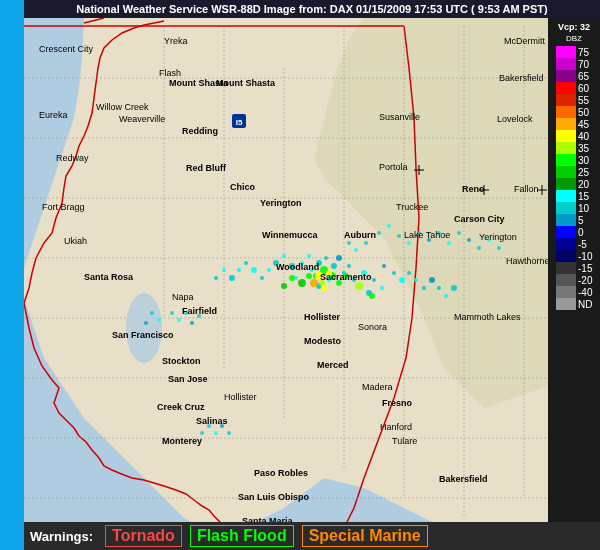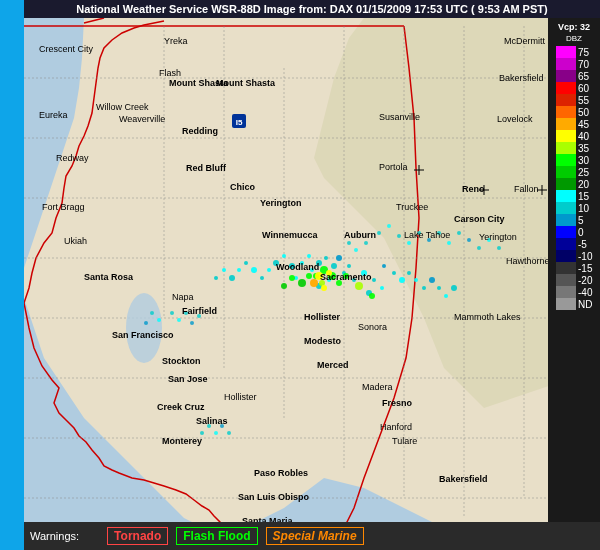--- a/index.html
+++ b/index.html
@@ -86,47 +86,46 @@
       background: #2a2a2a;
       display: flex;
       align-items: center;
       padding: 4px 6px;
       gap: 8px;
       flex-shrink: 0;
       height: 28px;
     }
     #warnings-label {
       color: #ffffff;
-      font-size: 11px;
-      font-weight: normal;
-      margin-right: 20px;
+      font-size: 13px;
+      font-weight: bold;
+      margin-right: 4px;
     }
     .warning-badge {
       border: 1px solid;
       padding: 1px 6px;
-      font-size: 12px;
+      font-size: 16px;
       font-weight: bold;
       cursor: pointer;
     }
     .warning-tornado {
       color: #ff4444;
       border-color: #ff4444;
     }
     .warning-thunderstorm {
       color: #ffff00;
       border-color: #ffff00;
     }
     .warning-flood {
       color: #00ff00;
       border-color: #00ff00;
     }
     .warning-marine {
       color: #ff8800;
       border-color: #ff8800;
-      font-style: italic;
     }
 
     
     .city-label {
       position: absolute;
       font-size: 9px;
       color: #000000;
       font-weight: normal;
       white-space: nowrap;
       pointer-events: none;

